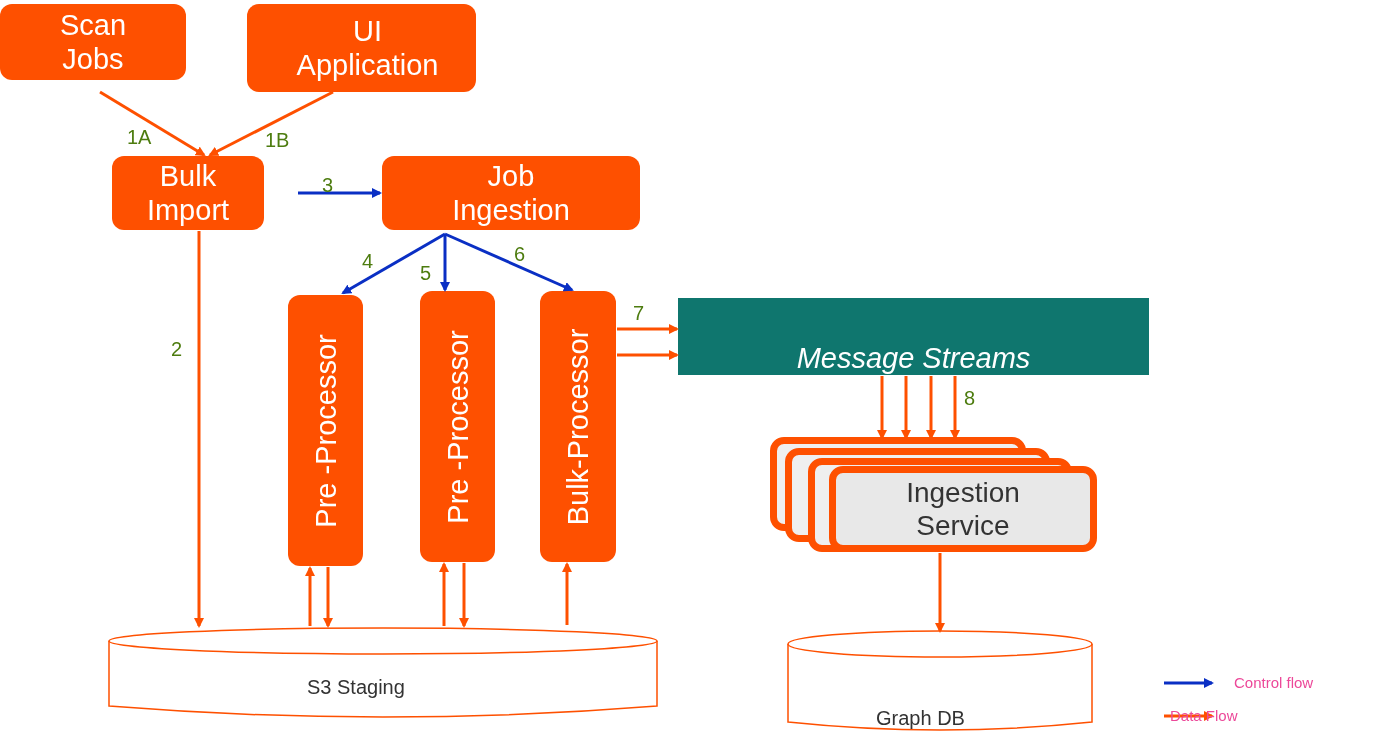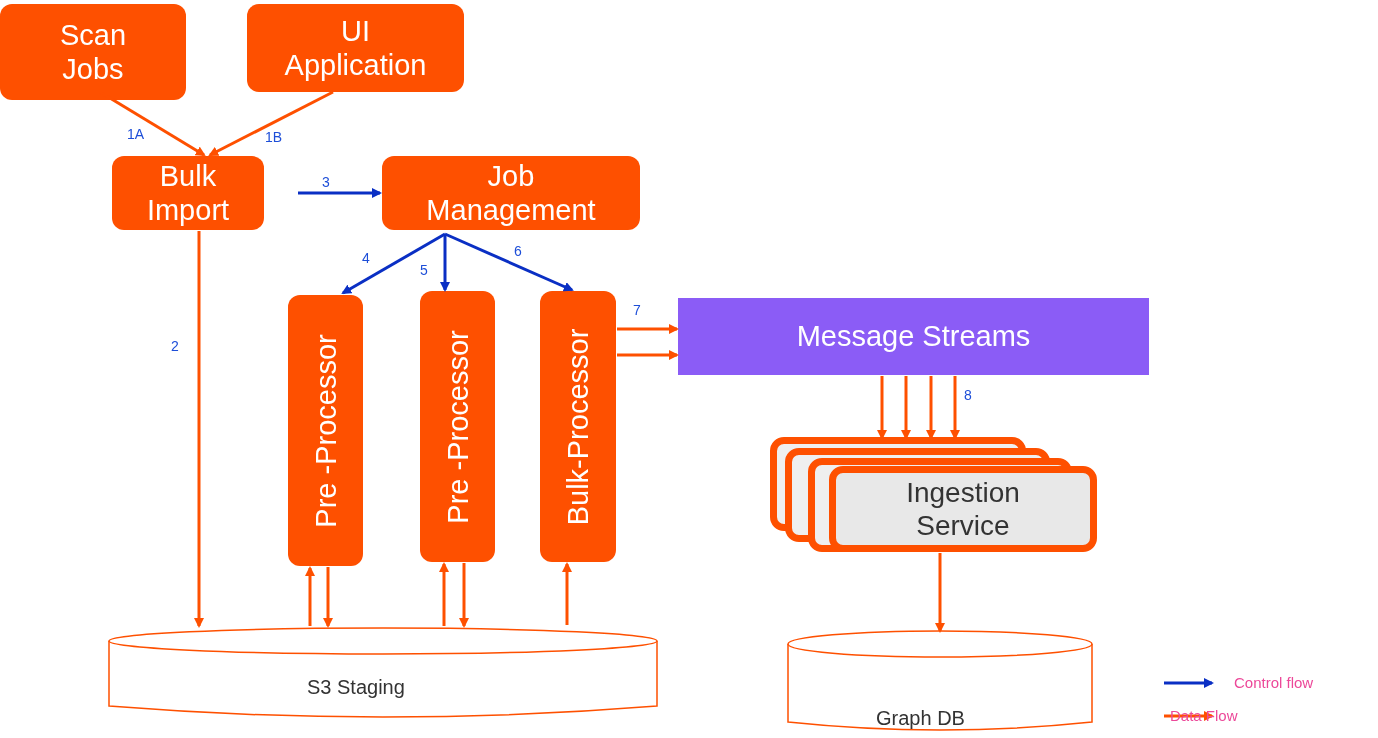--- a/index.html
+++ b/index.html
@@ -5,49 +5,49 @@
   html, body { margin: 0; padding: 0; background: #ffffff; }
   body { width: 1378px; height: 738px; position: relative; overflow: hidden;
          font-family: "Liberation Sans", sans-serif; }
   .box { position: absolute; background: #fe5000; color: #ffffff; border-radius: 12px;
          display: flex; align-items: center; justify-content: center; text-align: center;
          font-size: 29px; line-height: 34px; }
   .box .t { white-space: pre-line; }
   .vbox { position: absolute; background: #fe5000; color: #ffffff; border-radius: 12px; }
   .vbox .t { position: absolute; left: 50%; top: 50%; transform: translate(-50%, -50%) rotate(-90deg);
              white-space: nowrap; font-size: 29px; }
-  .stream { position: absolute; background: #8b5cf6; color: #fff; display: flex; align-items: center;
-            justify-content: center; font-size: 29px; }
+  .stream { position: absolute; background: #0f766e; color: #fff; display: flex; align-items: flex-end;
+            justify-content: center; font-size: 29px; font-style: italic; }
   .ing { position: absolute; border: 7px solid #fe5000; border-radius: 14px; background: #efefef; box-sizing: border-box; }
   .ing.front { background: #e8e8e8; display:flex; align-items:center; justify-content:center;
                color: #333; font-size: 28px; line-height: 33px; text-align:center; }
   .ing.front .t { white-space: pre-line; }
-  .lbl { position: absolute; font-size: 14px; color: #1d4ed8; }
+  .lbl { position: absolute; font-size: 20px; color: #4d7c0f; }
   .dbtext { position: absolute; font-size: 20px; color: #333; }
   .legend-text { position: absolute; font-size: 15px; color: #ec4899; text-align: right; }
   svg#arrows { position: absolute; left: 0; top: 0; }
 </style>
 </head>
 <body>
 
-<div class="box" style="left:0;top:4px;width:186px;height:96px;">
+<div class="box" style="left:0;top:4px;width:186px;height:76px;">
   <span class="t">Scan
 Jobs</span>
 </div>
-<div class="box" style="left:247px;top:4px;width:217px;height:88px;">
+<div class="box" style="left:247px;top:4px;width:217px;height:88px;padding-left:12px;">
   <span class="t">UI
 Application</span>
 </div>
 <div class="box" style="left:112px;top:156px;width:152px;height:74px;">
   <span class="t">Bulk
 Import</span>
 </div>
 <div class="box" style="left:382px;top:156px;width:258px;height:74px;">
   <span class="t">Job
-Management</span>
+Ingestion</span>
 </div>
 
 <div class="vbox" style="left:288px;top:295px;width:75px;height:271px;">
   <span class="t">Pre -Processor</span>
 </div>
 <div class="vbox" style="left:420px;top:291px;width:75px;height:271px;">
   <span class="t">Pre -Processor</span>
 </div>
 <div class="vbox" style="left:540px;top:291px;width:76px;height:271px;">
   <span class="t">Bulk-Processor</span>

